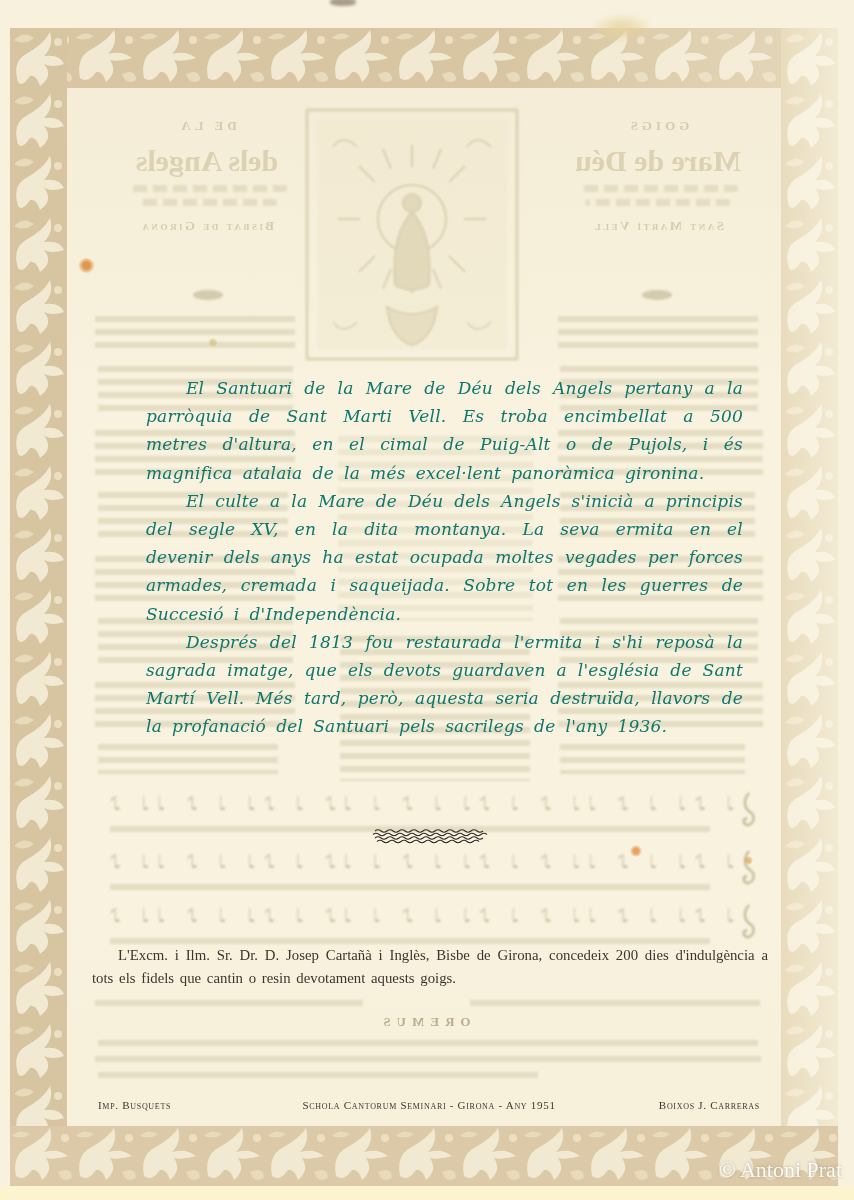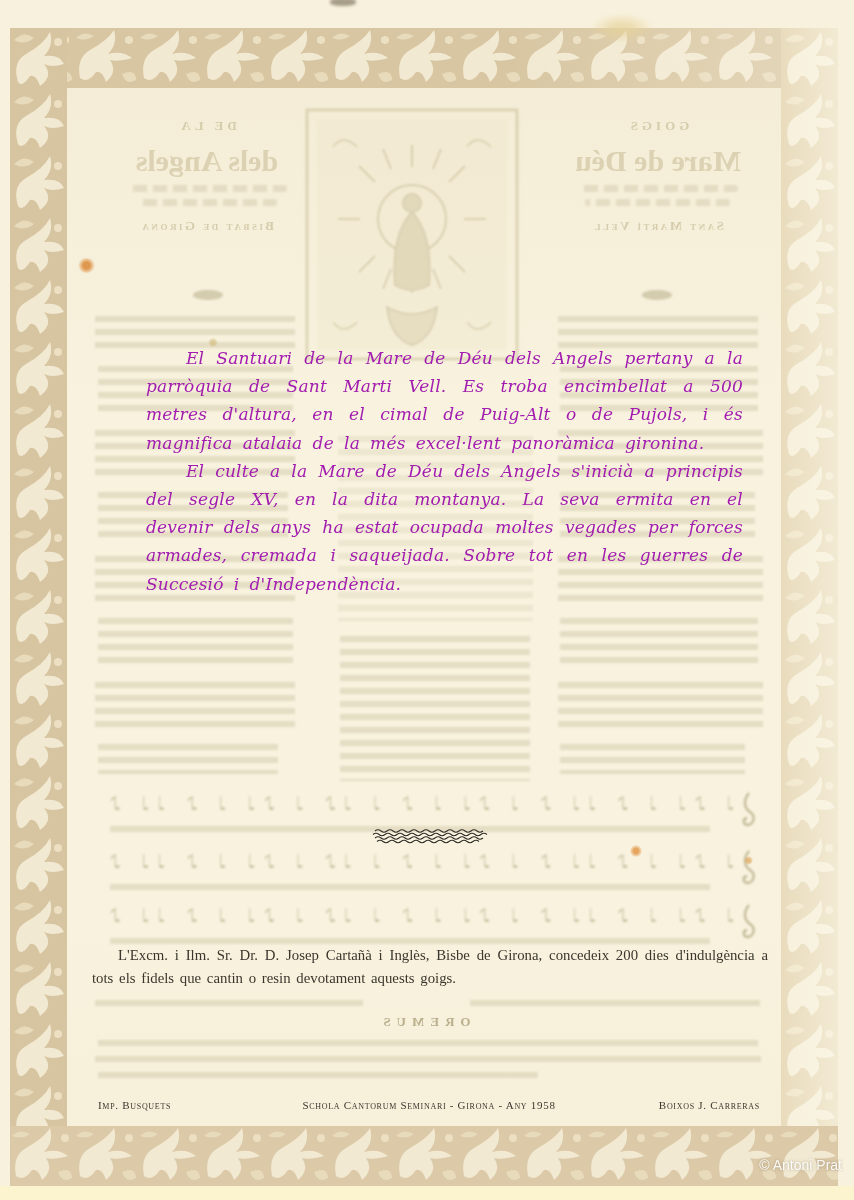--- a/index.html
+++ b/index.html
@@ -30,32 +30,32 @@
   .g-stripe{margin:7px auto 0;height:7px;background:repeating-linear-gradient(90deg,rgba(185,174,138,.45) 0 14px,rgba(185,174,138,0) 14px 20px);border-radius:3px;filter:blur(.8px);}
   .g-title .g-bottom{margin-top:12px;font-size:13px;font-variant:small-caps;letter-spacing:2.5px;font-weight:bold;color:#c3b892;}
   .gst{position:absolute;filter:blur(.9px);background:repeating-linear-gradient(180deg,rgba(178,167,130,.34) 0 6px,rgba(178,167,130,0) 6px 13px);opacity:.8;}
   .gst.faint{opacity:.45;}
   .g-music{position:absolute;font-family:"DejaVu Sans",sans-serif;font-size:19px;letter-spacing:7px;white-space:nowrap;overflow:hidden;color:rgba(176,165,128,.62);filter:blur(.9px);}
   .g-clef{position:absolute;filter:blur(.8px);opacity:.7;}
   .g-oremus{position:absolute;width:714px;left:67px;text-align:center;font-size:13px;letter-spacing:6px;font-weight:bold;color:rgba(170,158,120,.8);filter:blur(.7px);}
   .g-orn{position:absolute;height:10px;border-radius:50%;background:rgba(178,167,130,.5);filter:blur(1px);}
 
   
-  .bodytext{position:absolute;left:146px;top:344px;width:597px;font-family:"DejaVu Serif",serif;font-style:italic;font-size:17px;line-height:28.2px;color:#a21caf;text-align:justify;}
+  .bodytext{position:absolute;left:146px;top:374px;width:597px;font-family:"DejaVu Serif",serif;font-style:italic;font-size:17px;line-height:28.2px;color:#0f766e;text-align:justify;}
   .bodytext p{margin:0;text-indent:40px;word-spacing:4.5px;letter-spacing:.2px;}
 
   .divider{position:absolute;left:372px;top:827px;}
 
   .indulgence{position:absolute;left:92px;top:944px;width:676px;font-family:"Liberation Serif",serif;font-size:14.8px;line-height:23px;color:#3a362e;text-align:justify;text-indent:26px;word-spacing:2px;}
 
   .footer{position:absolute;left:98px;top:1099px;width:662px;display:flex;justify-content:space-between;align-items:baseline;font-family:"Liberation Serif",serif;font-variant:small-caps;font-size:11px;letter-spacing:.7px;color:#3b372f;}
   .footer .fc{position:absolute;left:0;right:0;text-align:center;}
   .footer .fl,.footer .fr{position:relative;z-index:1;background:transparent;}
 
-  .watermark{position:absolute;right:12px;top:1157px;font-family:Liberation Sans, sans-serif;font-size:14px;color:rgba(255,255,255,.92);text-shadow:0 0 3px rgba(120,105,80,.55);}
+  .watermark{position:absolute;right:12px;top:1157px;font-family:Liberation Serif, serif;font-size:22px;color:rgba(255,255,255,.92);text-shadow:0 0 3px rgba(120,105,80,.55);}
 
   
   .stain{position:absolute;border-radius:50%;}
   .stain-a{left:78px;top:258px;width:17px;height:15px;background:radial-gradient(circle,#d9822b 30%,rgba(217,130,43,0) 75%);opacity:.8;}
   .stain-b{left:630px;top:845px;width:12px;height:12px;background:radial-gradient(circle,#e08a33 30%,rgba(224,138,51,0) 75%);opacity:.75;}
   .stain-c{left:592px;top:14px;width:60px;height:28px;background:radial-gradient(ellipse,#e6d39b 20%,rgba(230,211,155,0) 75%);opacity:.7;filter:blur(2px);}
   .stain-d{left:330px;top:-2px;width:26px;height:8px;background:#857a64;border-radius:40%;filter:blur(1.5px);opacity:.7;}
   .stain-e{left:744px;top:856px;width:9px;height:9px;background:radial-gradient(circle,#d99a45 30%,rgba(217,154,69,0) 75%);opacity:.6;}
   .stain-f{left:208px;top:338px;width:10px;height:9px;background:radial-gradient(circle,#cdb26a 30%,rgba(205,178,106,0) 75%);opacity:.55;}
 </style>
@@ -211,38 +211,39 @@
   <div class="gst" style="left:95px;top:1000px;width:268px;height:8px;"></div>
   <div class="gst" style="left:470px;top:1000px;width:290px;height:8px;"></div>
   <div class="g-oremus flip" style="top:1014px;">OREMUS</div>
   <div class="gst" style="left:98px;top:1040px;width:660px;height:8px;"></div>
   <div class="gst" style="left:95px;top:1056px;width:666px;height:8px;"></div>
   <div class="gst" style="left:98px;top:1072px;width:440px;height:8px;"></div>
 
   <div class="bodytext">
     <p>El Santuari de la Mare de Déu dels Angels pertany a la parròquia de Sant Marti Vell. Es troba encimbellat a 500 metres d'altura, en el cimal de Puig-Alt o de Pujols, i és magnifica atalaia de la més excel·lent panoràmica gironina.</p>
     <p>El culte a la Mare de Déu dels Angels s'inicià a principis del segle XV, en la dita montanya. La seva ermita en el devenir dels anys ha estat ocupada moltes vegades per forces armades, cremada i saqueijada. Sobre tot en les guerres de Succesió i d'Independència.</p>
+    <p>Després del 1813 fou restaurada l'ermita i s'hi reposà la sagrada imatge, que els devots guardaven a l'església de Sant Martí Vell. Més tard, però, aquesta seria destruïda, llavors de la profanació del Santuari pels sacrilegs de l'any 1936.</p>
   </div>
 
   <div class="divider">
     <svg width="120" height="18" viewBox="0 0 120 18">
       <g stroke="#2f2d28" fill="none" stroke-width="1.1">
         <path d="M3 4 q3 -2.4 6 0 t6 0 t6 0 t6 0 t6 0 t6 0 t6 0 t6 0 t6 0 t6 0 t6 0 t6 0 t6 0 t6 0 t6 0 t6 0 t6 0 t6 0"></path>
         <path d="M1 7.5 q3 -2.4 6 0 t6 0 t6 0 t6 0 t6 0 t6 0 t6 0 t6 0 t6 0 t6 0 t6 0 t6 0 t6 0 t6 0 t6 0 t6 0 t6 0 t6 0 t6 0"></path>
         <path d="M3 11 q3 -2.4 6 0 t6 0 t6 0 t6 0 t6 0 t6 0 t6 0 t6 0 t6 0 t6 0 t6 0 t6 0 t6 0 t6 0 t6 0 t6 0 t6 0 t6 0"></path>
         <path d="M5 14.5 q3 -2.4 6 0 t6 0 t6 0 t6 0 t6 0 t6 0 t6 0 t6 0 t6 0 t6 0 t6 0 t6 0 t6 0 t6 0 t6 0 t6 0 t6 0"></path>
       </g>
     </svg>
   </div>
 
   <div class="indulgence">L'Excm. i Ilm. Sr. Dr. D. Josep Cartañà i Inglès, Bisbe de Girona, concedeix 200 dies d'indulgència a tots els fidels que cantin o resin devotament aquests goigs.</div>
 
   <div class="footer">
     <span class="fl">Imp. Busquets</span>
-    <span class="fc">Schola Cantorum Seminari - Girona - Any 1958</span>
+    <span class="fc">Schola Cantorum Seminari - Girona - Any 1951</span>
     <span class="fr">Boixos J. Carreras</span>
   </div>
 
   <div class="stain stain-a"></div>
   <div class="stain stain-b"></div>
   <div class="stain stain-c"></div>
   <div class="stain stain-d"></div>
   <div class="stain stain-e"></div>
   <div class="stain stain-f"></div>
 

